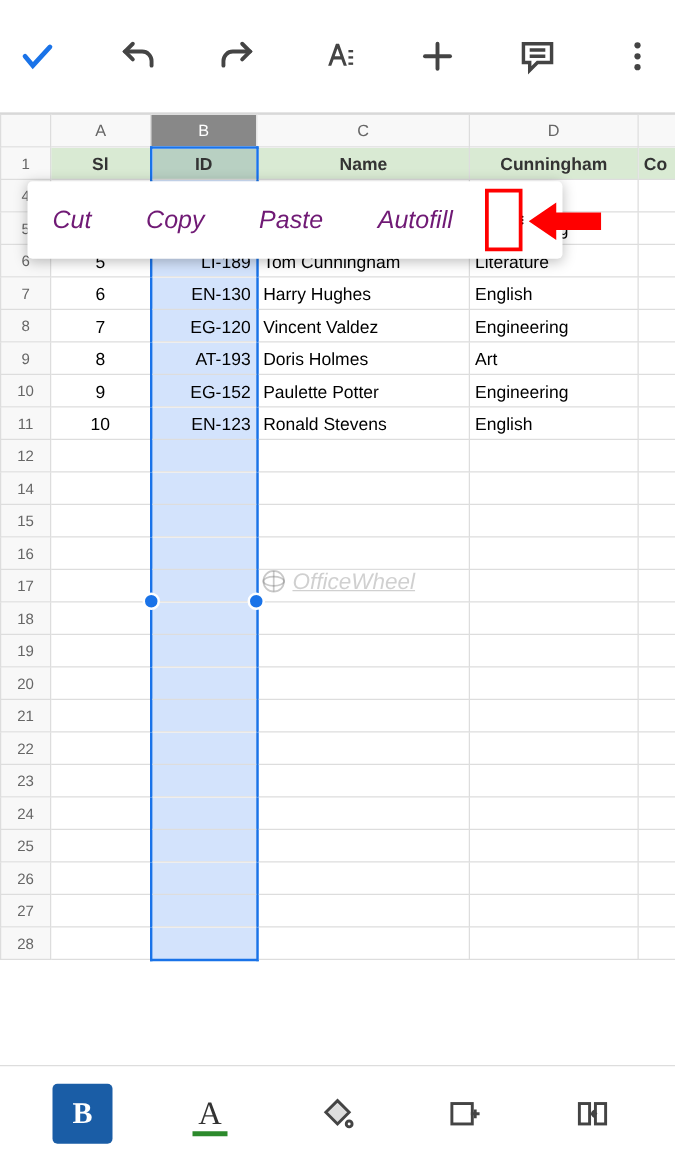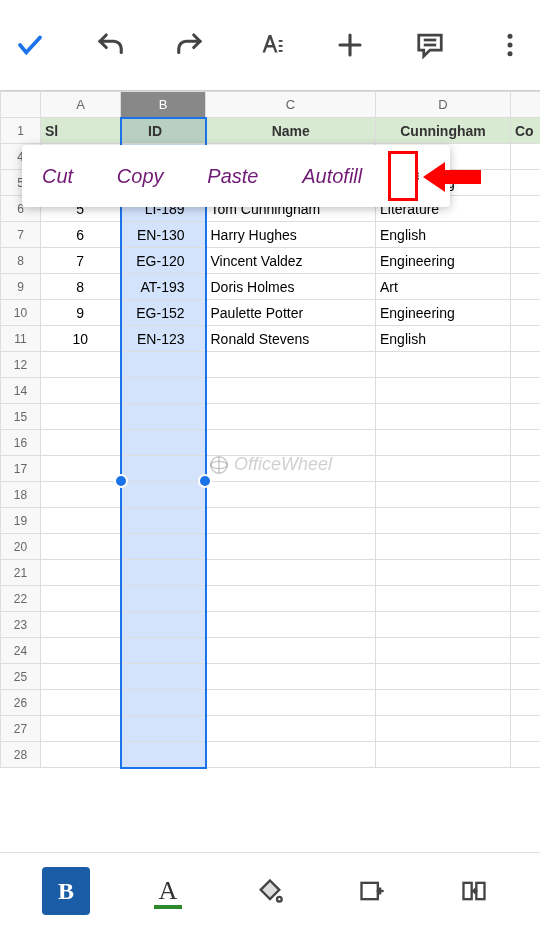--- a/index.html
+++ b/index.html
@@ -68,30 +68,30 @@
   .col-A { width: 80px; }
   .col-B { width: 85px; }
   .col-C { width: 170px; }
   .col-D { width: 135px; }
   .col-E { width: 30px; }
   th.col-B { background: #888; color: #fff; }
   
   tr.data-header td {
     background: #d9ead3;
     font-weight: bold;
-    text-align: left;
+    text-align: center;
     color: #333;
   }
   
   td.sel-col {
     background: #d3e3fc;
     border-left: 2px solid #1a73e8;
     border-right: 2px solid #1a73e8;
     text-align: right;
-    padding-right: 20px;
+    padding-right: 4px;
   }
   tr.data-header td.sel-col {
     background: #b8d0c2;
     border-top: 2px solid #1a73e8;
   }
   td.colA { text-align: center; }
   
   .sel-handle {
     position: absolute;
     width: 14px;
@@ -200,22 +200,23 @@
     position: absolute;
     top: 50%;
     left: 50%;
     transform: translate(-50%, -50%);
     color: rgba(120,120,120,0.35);
     font-size: 18px;
     font-style: italic;
     pointer-events: none;
     z-index: 15;
     display: flex;
-    align-items: flex-start;
+    align-items: flex-end;
     gap: 4px;
+    text-decoration: underline;
   }
 </style>
 </head>
 <body>
 
 <div class="top-toolbar">
   <div class="tb-btn blue">
     <svg viewBox="0 0 24 24" fill="none" stroke="currentColor" stroke-width="3" stroke-linecap="round">
         <polyline points="4,12 9,18 20,6"></polyline>
       </svg>

